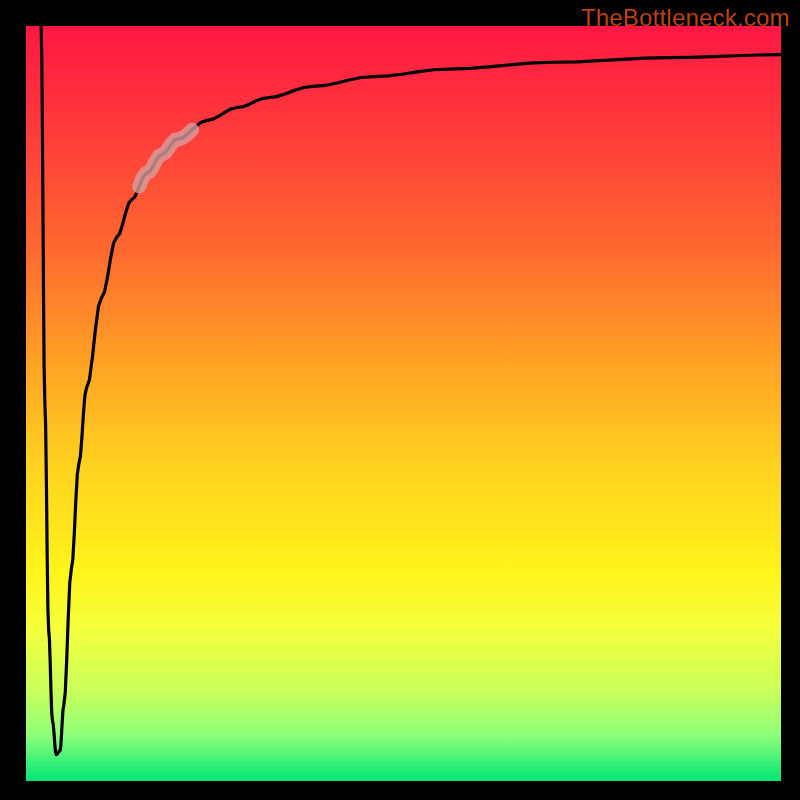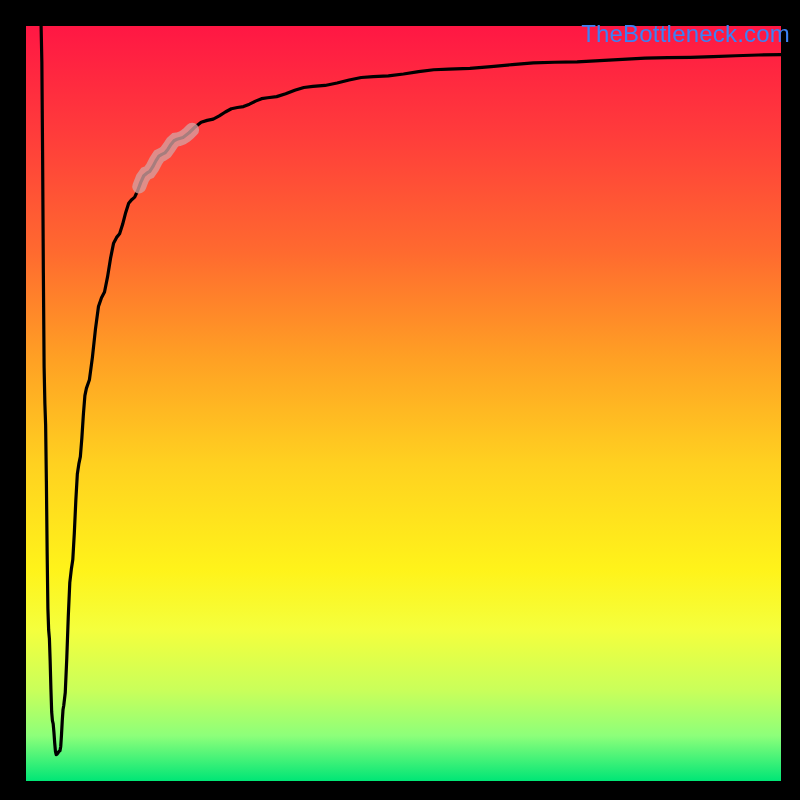--- a/index.html
+++ b/index.html
@@ -12,23 +12,23 @@
     font-family: Arial, Helvetica, sans-serif;
   }
   .outer {
     position: relative;
     width: 800px;
     height: 800px;
     background: #000;
   }
   .watermark {
     position: absolute;
-    top: 20px;
+    top: 4px;
     right: 10px;
-    color: #3b82f6;
+    color: #c2410c;
     font-size: 24px;
     font-weight: 400;
     letter-spacing: 0.2px;
     z-index: 3;
     pointer-events: none;
   }
   .plot-frame {
     position: absolute;
     left: 26px;
     top: 26px;

